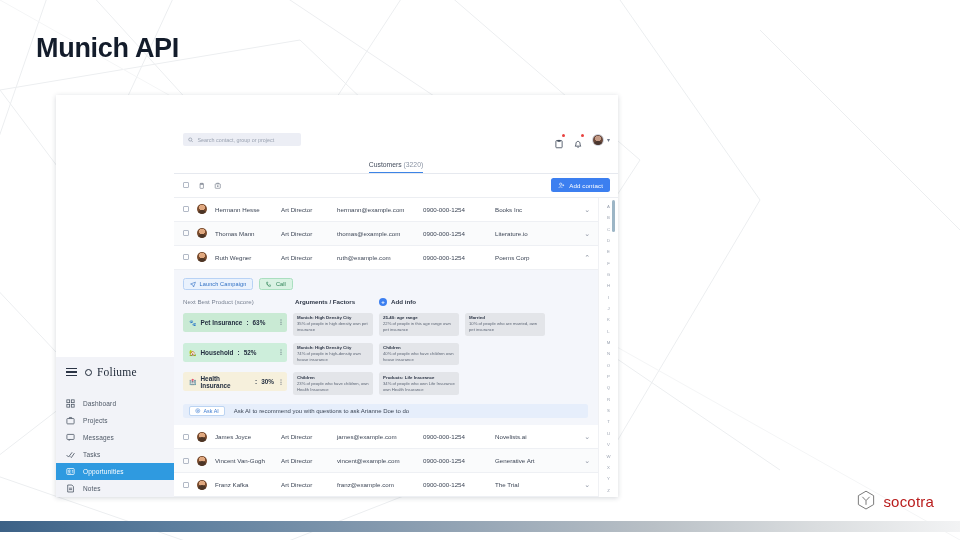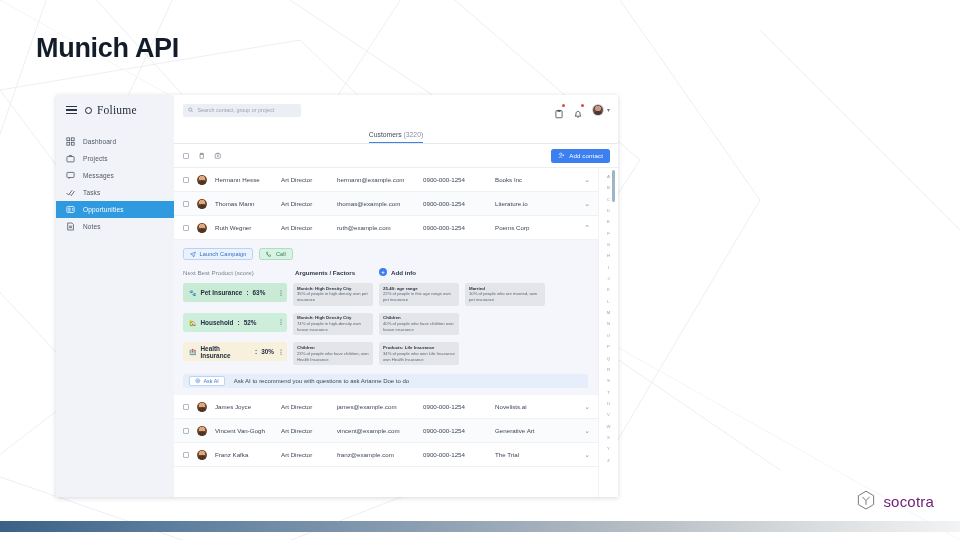--- a/index.html
+++ b/index.html
@@ -26,28 +26,28 @@
   .bottom-bar {
     position: absolute; left: 0; bottom: 8px; width: 960px; height: 11px;
     background: linear-gradient(90deg, #3c6186 0%, #5c7e9e 18%, #8ea0b2 45%, #b9c0c6 68%, #dadddf 85%, #f2f3f4 100%);
   }
 
   
   .socotra {
     position: absolute; right: 26px; bottom: 28px;
     display: flex; align-items: center; gap: 7px;
   }
-  .socotra-name { font-size: 15px; color: #701a75; letter-spacing: .2px; }
+  .socotra-name { font-size: 15px; color: #b91c1c; letter-spacing: .2px; }
 
   
   .app {
     position: absolute; left: 56px; top: 95px; width: 562px; height: 402px;
     background: #ffffff;
     box-shadow: 0 1px 5px rgba(30,40,60,.18);
-    display: flex; overflow: hidden;
+    display: flex; overflow: hidden; align-items: flex-end;
   }
 
   
   .sidebar {
     width: 118px; background: #f2f3f8; flex: none;
     display: flex; flex-direction: column;
   }
   .brand {
     height: 30px; display: flex; align-items: center; gap: 5px;
     padding: 0 0 0 10px;

